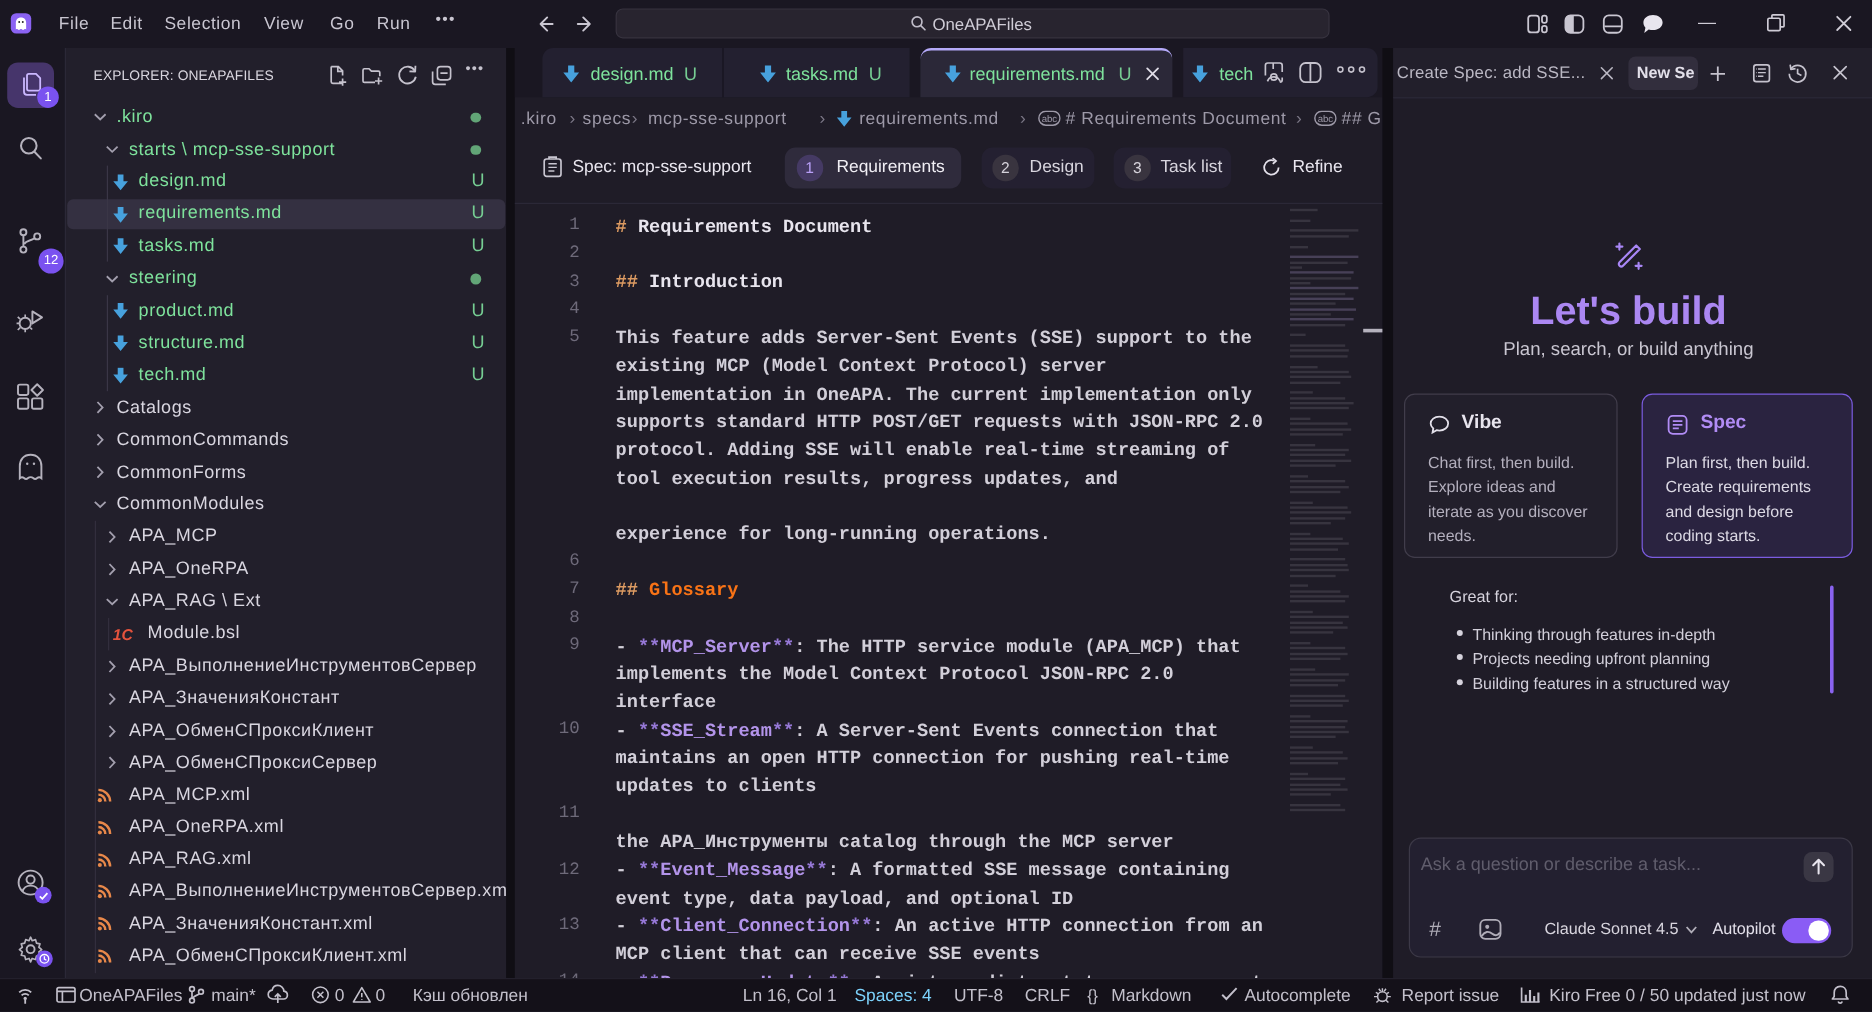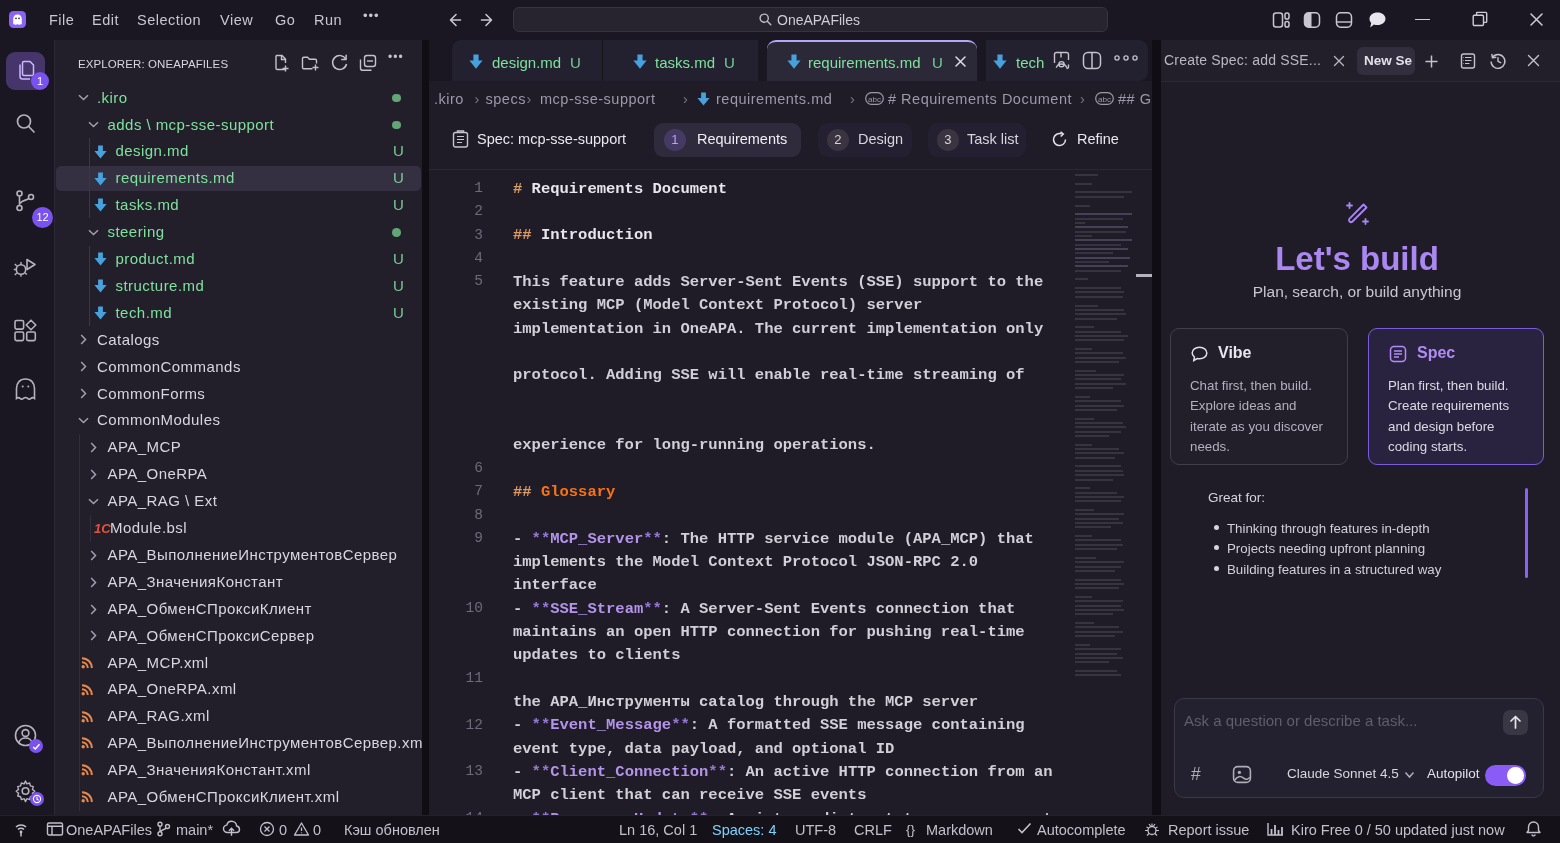--- a/index.html
+++ b/index.html
@@ -134,21 +134,21 @@
     </svg>
 <div class="abs" style="left:388px;top:49.5px;color:#c5c2cd;font-size:12px;letter-spacing:1px;">•••</div>
 <svg class="abs" style="left:77.5px;top:94.4px;" width="11" height="7" viewBox="0 0 11 7">
       <path d="M1 1.2 L5.5 5.5 L10 1.2" stroke="#a39fae" stroke-width="1.5" fill="none"></path>
     </svg>
 <div class="abs" style="left:97px;top:88.7px;color:#7ee29c;font-size:15px;letter-spacing:0.45px;">.kiro</div>
 <div class="abs" style="left:392px;top:93.6px;width:8.6px;height:8.6px;border-radius:50%;background:#62a577;"></div>
 <svg class="abs" style="left:88.0px;top:121.3px;" width="11" height="7" viewBox="0 0 11 7">
       <path d="M1 1.2 L5.5 5.5 L10 1.2" stroke="#a39fae" stroke-width="1.5" fill="none"></path>
     </svg>
-<div class="abs" style="left:107.5px;top:115.6px;color:#7ee29c;font-size:15px;letter-spacing:0.45px;">adds \ mcp-sse-support</div>
+<div class="abs" style="left:107.5px;top:115.6px;color:#7ee29c;font-size:15px;letter-spacing:0.45px;">starts \ mcp-sse-support</div>
 <div class="abs" style="left:392px;top:120.5px;width:8.6px;height:8.6px;border-radius:50%;background:#62a577;"></div>
 <svg class="abs" style="left:93.5px;top:144.6px;" width="13.0" height="14.0" viewBox="0 0 13 14">
       <path d="M4.1 0.5 L8.9 0.5 L8.9 6 L12.6 6 L6.5 13.6 L0.4 6 L4.1 6 Z" fill="#47a1dd"></path>
     </svg>
 <div class="abs" style="left:115.5px;top:142.4px;color:#7ee29c;font-size:15px;letter-spacing:0.45px;">design.md</div>
 <div class="abs" style="left:393px;top:142.4px;color:#76cd93;font-size:15px;">U</div>
 <div class="abs" style="left:56px;top:165.9px;width:365px;height:25.3px;background:#343041;border-radius:5px;"></div>
 <svg class="abs" style="left:93.5px;top:171.5px;" width="13.0" height="14.0" viewBox="0 0 13 14">
       <path d="M4.1 0.5 L8.9 0.5 L8.9 6 L12.6 6 L6.5 13.6 L0.4 6 L4.1 6 Z" fill="#47a1dd"></path>
     </svg>
@@ -201,21 +201,21 @@
 <div class="abs" style="left:107.5px;top:438.4px;color:#d9d6e0;font-size:15px;letter-spacing:0.45px;">APA_MCP</div>
 <svg class="abs" style="left:90.0px;top:468.9px;" width="7" height="11" viewBox="0 0 7 11">
       <path d="M1.2 1 L5.5 5.5 L1.2 10" stroke="#a39fae" stroke-width="1.5" fill="none"></path>
     </svg>
 <div class="abs" style="left:107.5px;top:465.2px;color:#d9d6e0;font-size:15px;letter-spacing:0.45px;">APA_OneRPA</div>
 <svg class="abs" style="left:88.0px;top:497.8px;" width="11" height="7" viewBox="0 0 11 7">
       <path d="M1 1.2 L5.5 5.5 L10 1.2" stroke="#a39fae" stroke-width="1.5" fill="none"></path>
     </svg>
 <div class="abs" style="left:107.5px;top:492.1px;color:#d9d6e0;font-size:15px;letter-spacing:0.45px;">APA_RAG \ Ext</div>
 <div class="abs" style="left:94.0px;top:520.8px;width:18px;height:16px;color:#e5533d;font-size:13px;font-weight:bold;font-style:italic;">1C</div>
-<div class="abs" style="left:110px;top:519.0px;color:#d9d6e0;font-size:15px;letter-spacing:0.45px;">Module.bsl</div>
+<div class="abs" style="left:123px;top:519.0px;color:#d9d6e0;font-size:15px;letter-spacing:0.45px;">Module.bsl</div>
 <svg class="abs" style="left:90.0px;top:549.6px;" width="7" height="11" viewBox="0 0 7 11">
       <path d="M1.2 1 L5.5 5.5 L1.2 10" stroke="#a39fae" stroke-width="1.5" fill="none"></path>
     </svg>
 <div class="abs" style="left:107.5px;top:545.9px;color:#d9d6e0;font-size:15px;letter-spacing:0.45px;">APA_ВыполнениеИнструментовСервер</div>
 <svg class="abs" style="left:90.0px;top:576.6px;" width="7" height="11" viewBox="0 0 7 11">
       <path d="M1.2 1 L5.5 5.5 L1.2 10" stroke="#a39fae" stroke-width="1.5" fill="none"></path>
     </svg>
 <div class="abs" style="left:107.5px;top:572.9px;color:#d9d6e0;font-size:15px;letter-spacing:0.45px;">APA_ЗначенияКонстант</div>
 <svg class="abs" style="left:90.0px;top:603.5px;" width="7" height="11" viewBox="0 0 7 11">
       <path d="M1.2 1 L5.5 5.5 L1.2 10" stroke="#a39fae" stroke-width="1.5" fill="none"></path>
@@ -358,21 +358,23 @@
 <div class="abs mono" style="left:30px;top:9.9px;width:24px;text-align:right;color:#6e6a7a;font-weight:normal;font-size:14.5px;">1</div>
 <div class="abs mono" style="left:84px;top:7.7px;line-height:23.33px;"><span style="color:#dd9b62"># </span><span style="color:#e8e5ee">Requirements Document</span></div>
 <div class="abs mono" style="left:30px;top:33.2px;width:24px;text-align:right;color:#6e6a7a;font-weight:normal;font-size:14.5px;">2</div>
 <div class="abs mono" style="left:30px;top:56.6px;width:24px;text-align:right;color:#6e6a7a;font-weight:normal;font-size:14.5px;">3</div>
 <div class="abs mono" style="left:84px;top:54.4px;line-height:23.33px;"><span style="color:#dd9b62">## </span><span style="color:#e8e5ee">Introduction</span></div>
 <div class="abs mono" style="left:30px;top:79.9px;width:24px;text-align:right;color:#6e6a7a;font-weight:normal;font-size:14.5px;">4</div>
 <div class="abs mono" style="left:30px;top:103.2px;width:24px;text-align:right;color:#6e6a7a;font-weight:normal;font-size:14.5px;">5</div>
 <div class="abs mono" style="left:84px;top:101.0px;line-height:23.33px;"><span style="color:#d2cfd9">This feature adds Server-Sent Events (SSE) support to the</span></div>
 <div class="abs mono" style="left:84px;top:124.3px;line-height:23.33px;"><span style="color:#d2cfd9">existing MCP (Model Context Protocol) server</span></div>
 <div class="abs mono" style="left:84px;top:147.7px;line-height:23.33px;"><span style="color:#d2cfd9">implementation in OneAPA. The current implementation only</span></div>
+<div class="abs mono" style="left:84px;top:171.0px;line-height:23.33px;"><span style="color:#d2cfd9">supports standard HTTP POST/GET requests with JSON-RPC 2.0</span></div>
 <div class="abs mono" style="left:84px;top:194.3px;line-height:23.33px;"><span style="color:#d2cfd9">protocol. Adding SSE will enable real-time streaming of</span></div>
+<div class="abs mono" style="left:84px;top:217.7px;line-height:23.33px;"><span style="color:#d2cfd9">tool execution results, progress updates, and</span></div>
 <div class="abs mono" style="left:84px;top:264.3px;line-height:23.33px;"><span style="color:#d2cfd9">experience for long-running operations.</span></div>
 <div class="abs mono" style="left:30px;top:289.9px;width:24px;text-align:right;color:#6e6a7a;font-weight:normal;font-size:14.5px;">6</div>
 <div class="abs mono" style="left:30px;top:313.2px;width:24px;text-align:right;color:#6e6a7a;font-weight:normal;font-size:14.5px;">7</div>
 <div class="abs mono" style="left:84px;top:311.0px;line-height:23.33px;"><span style="color:#dd9b62">## </span><span style="color:#f97316">Glossary</span></div>
 <div class="abs mono" style="left:30px;top:336.5px;width:24px;text-align:right;color:#6e6a7a;font-weight:normal;font-size:14.5px;">8</div>
 <div class="abs mono" style="left:30px;top:359.8px;width:24px;text-align:right;color:#6e6a7a;font-weight:normal;font-size:14.5px;">9</div>
 <div class="abs mono" style="left:84px;top:357.6px;line-height:23.33px;"><span style="color:#d2cfd9">- </span><span style="color:#9678d6">**</span><span style="color:#b394ea">MCP_Server</span><span style="color:#9678d6">**</span><span style="color:#d2cfd9">: The HTTP service module (APA_MCP) that</span></div>
 <div class="abs mono" style="left:84px;top:381.0px;line-height:23.33px;"><span style="color:#d2cfd9">implements the Model Context Protocol JSON-RPC 2.0</span></div>
 <div class="abs mono" style="left:84px;top:404.3px;line-height:23.33px;"><span style="color:#d2cfd9">interface</span></div>
 <div class="abs mono" style="left:30px;top:429.8px;width:24px;text-align:right;color:#6e6a7a;font-weight:normal;font-size:14.5px;">10</div>

